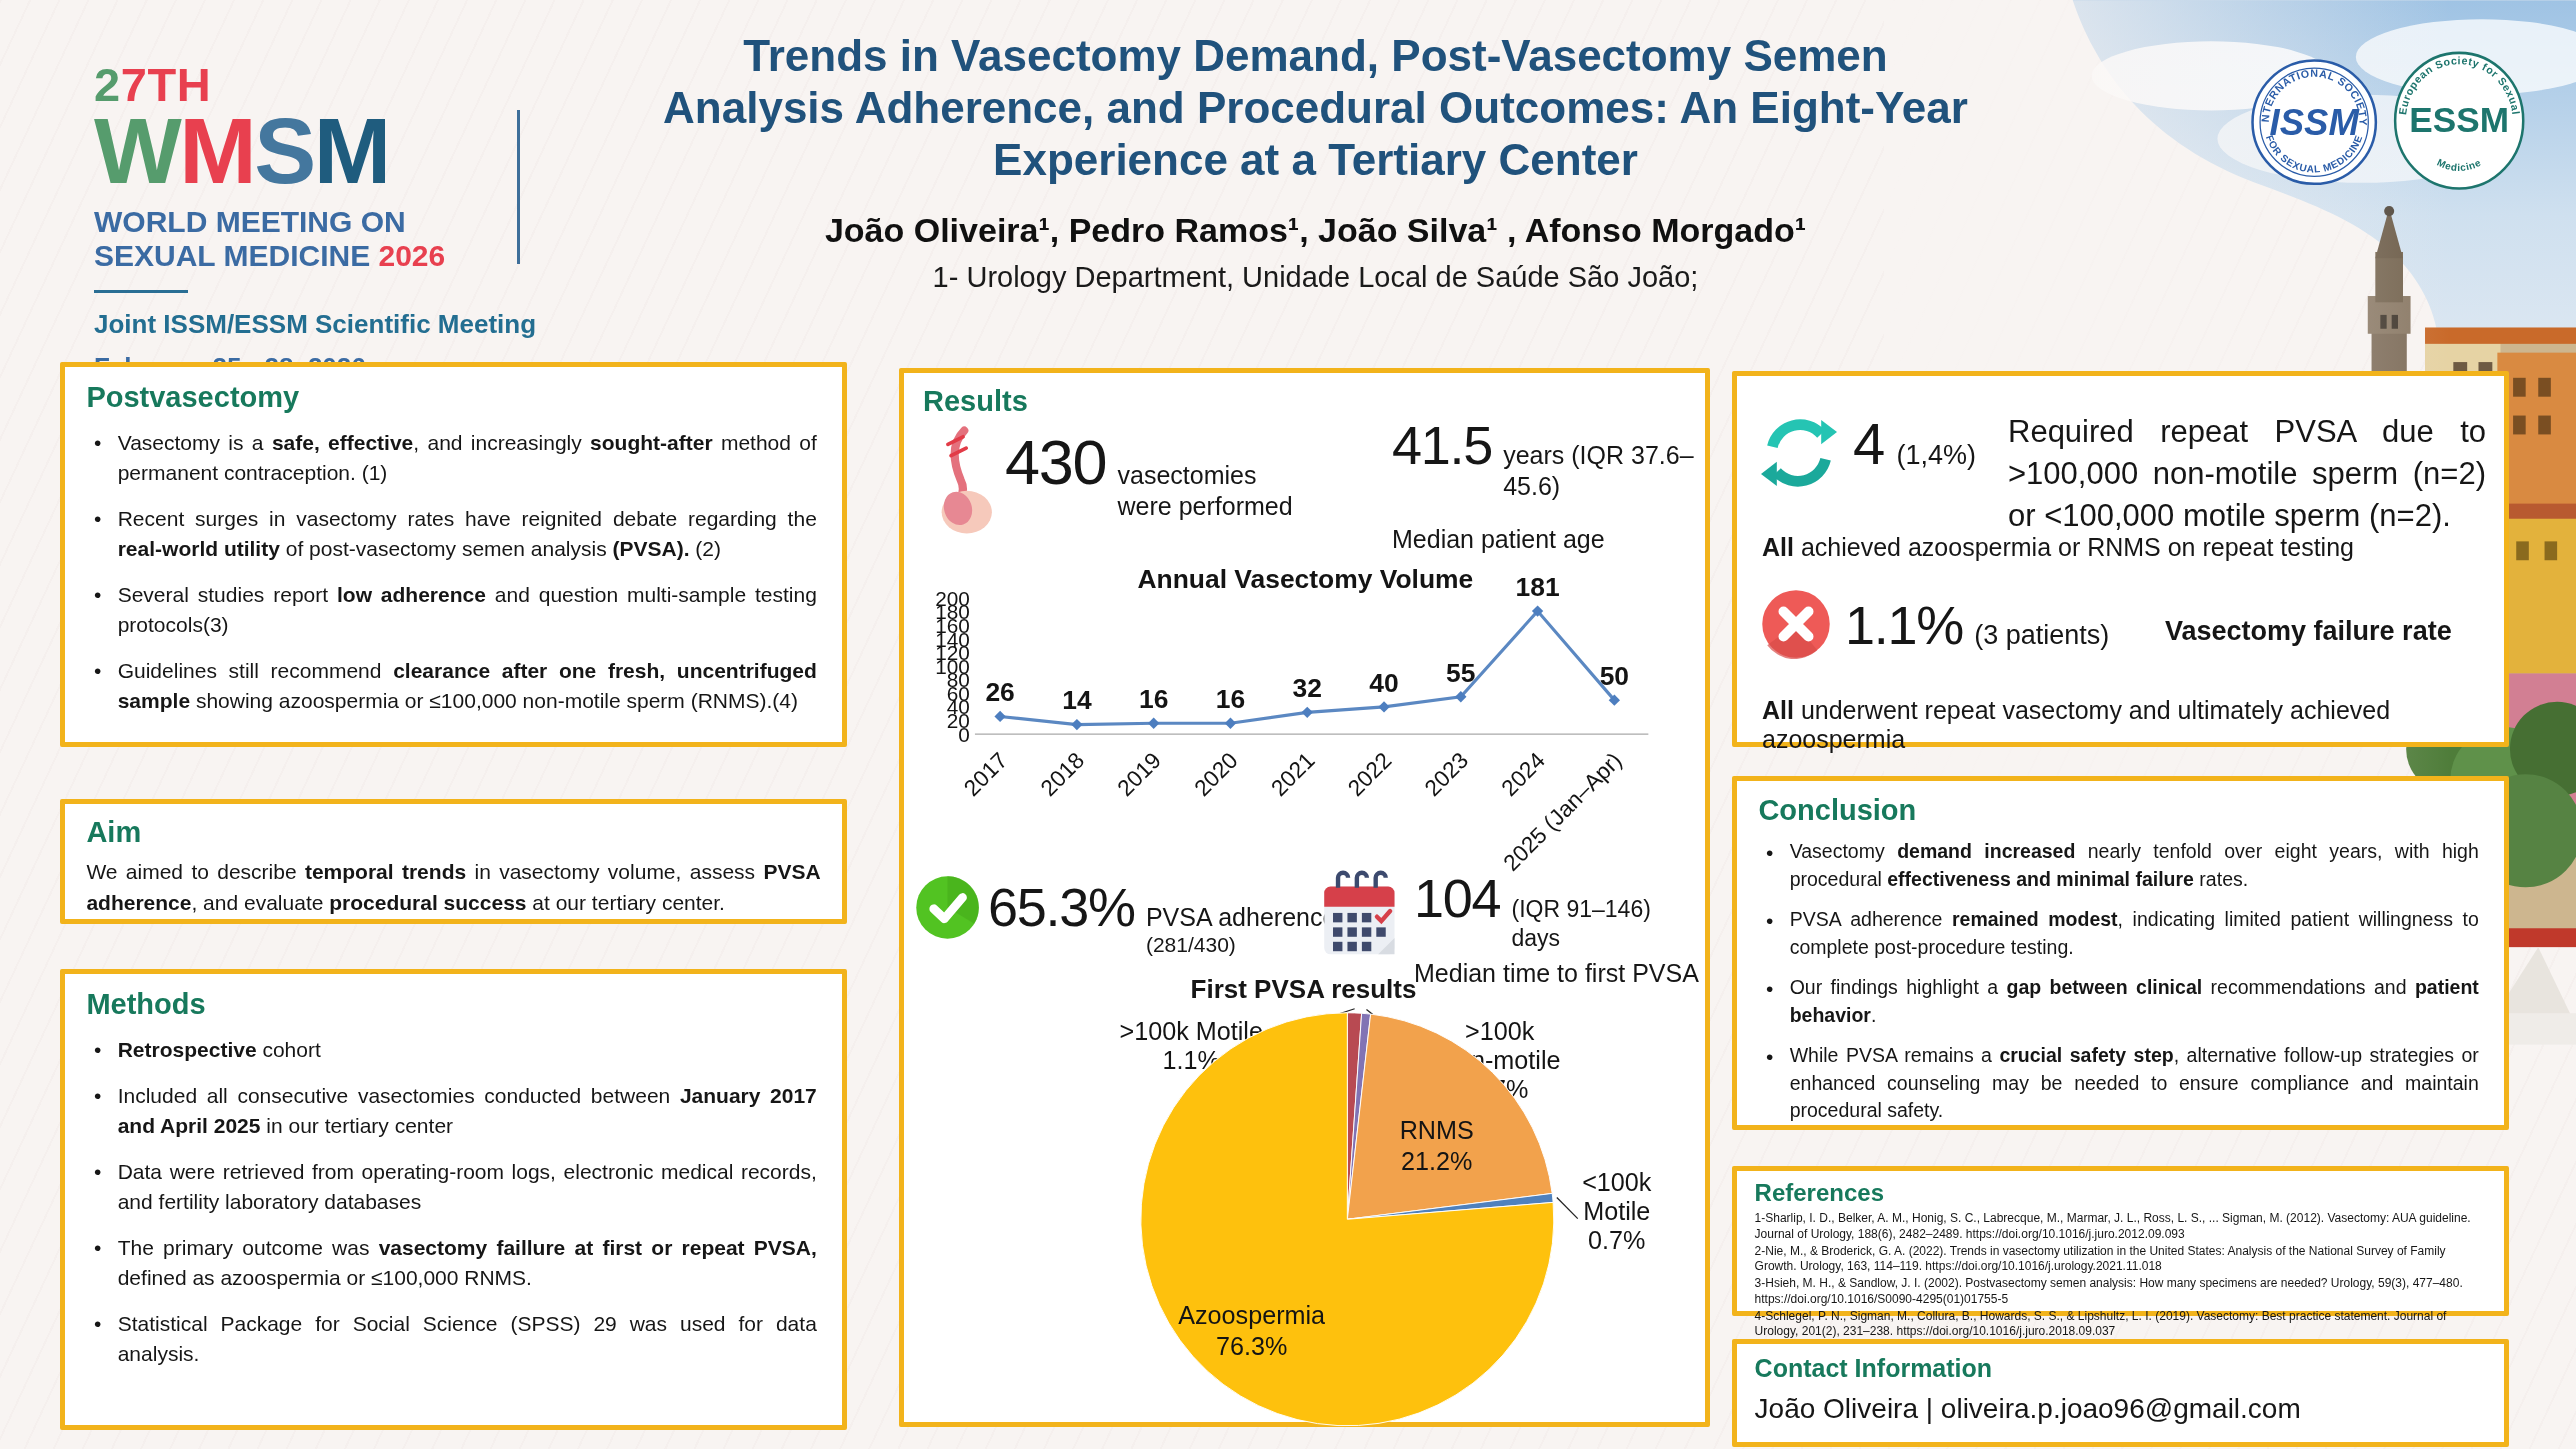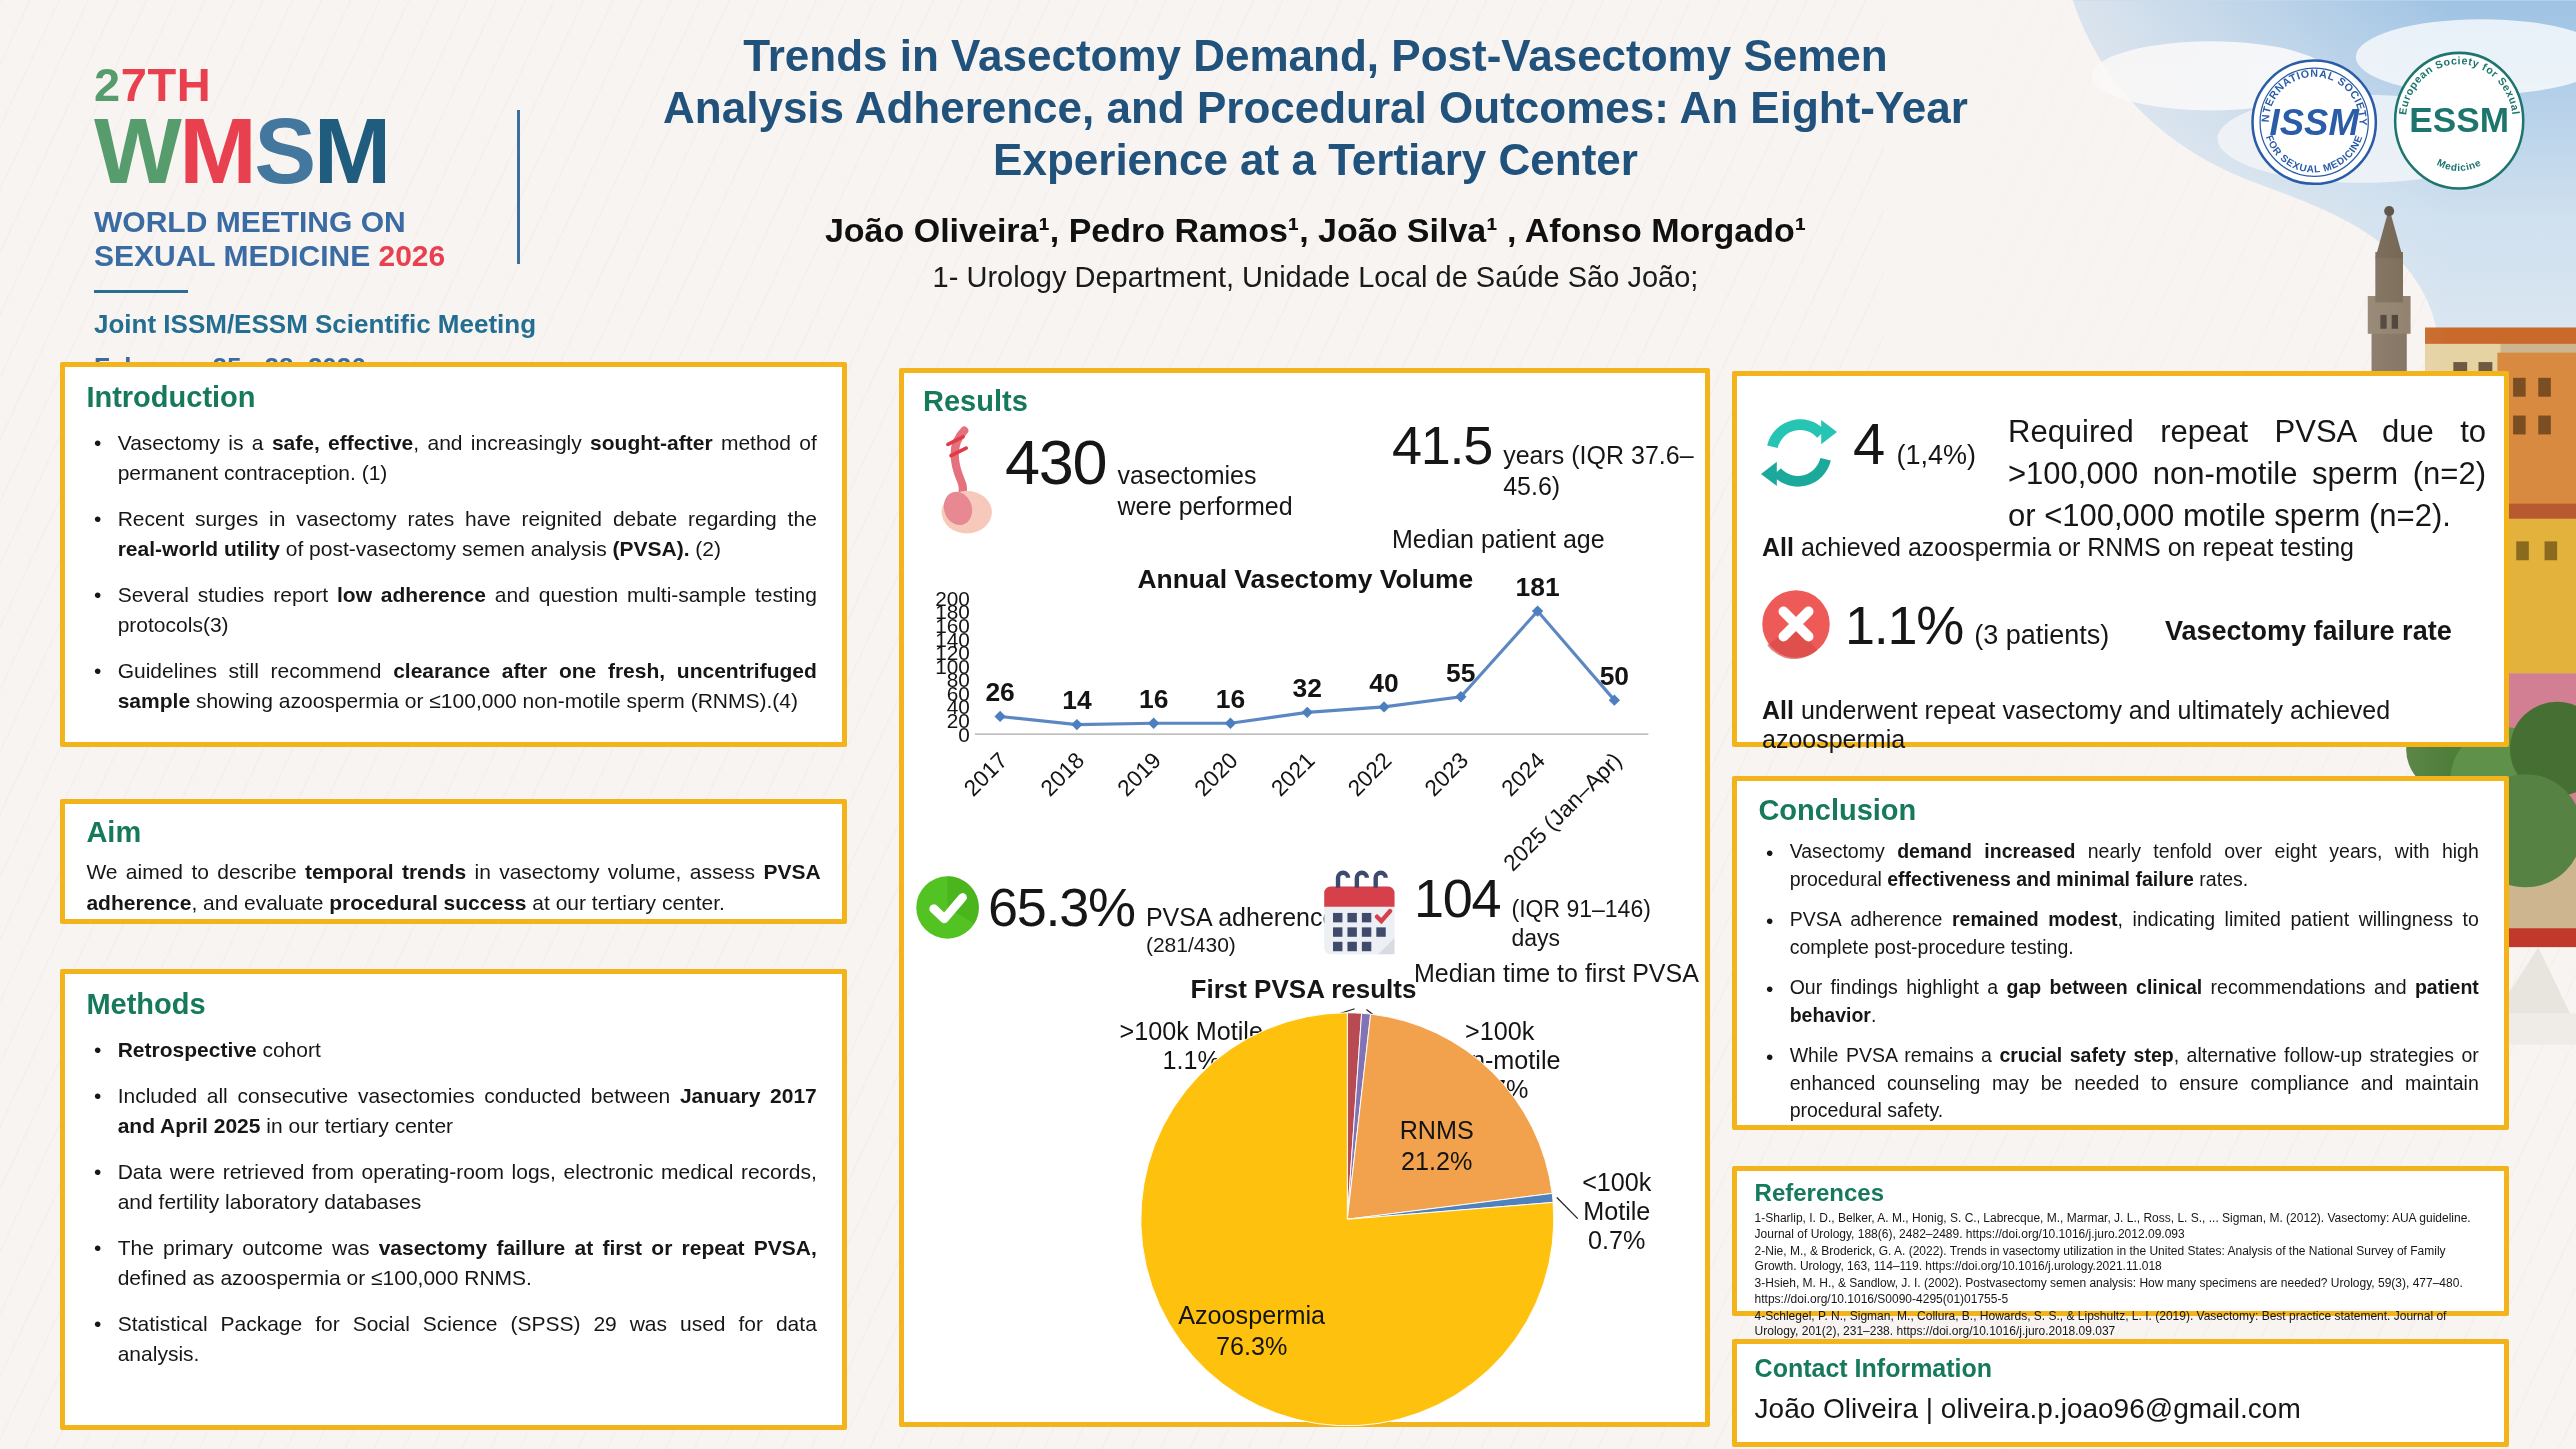--- a/index.html
+++ b/index.html
@@ -148,21 +148,21 @@
   <text font-size="17" font-weight="bold" fill="#1D756D" letter-spacing="1">
     <textPath href="#essmTop" startOffset="50%" text-anchor="middle">European Society for Sexual</textPath>
   </text>
   <text font-size="16" font-weight="bold" fill="#1D756D" letter-spacing="1">
     <textPath href="#essmBot" startOffset="50%" text-anchor="middle">Medicine</textPath>
   </text>
   <text x="107" y="130" text-anchor="middle" font-size="56" font-weight="bold" fill="#1D756D">ESSM</text>
 </svg>
 
 <div class="panel" id="intro-panel" style="left:60px;top:362px;width:787px;height:385px;padding:15px 21.4px;">
-  <div class="h2">Introduction</div>
+  <div class="h2">Postvasectomy</div>
   <ul class="bullets">
     <li>Vasectomy is a <b>safe, effective</b>, and increasingly <b>sought-after</b> method of permanent contraception. (1)</li>
     <li>Recent surges in vasectomy rates have reignited debate regarding the <b>real-world utility</b> of post-vasectomy semen analysis <b>(PVSA).</b> (2)</li>
     <li>Several studies report <b>low adherence</b> and question multi-sample testing protocols(3)</li>
     <li>Guidelines still recommend <b>clearance after one fresh, uncentrifuged sample</b> showing azoospermia or ≤100,000 non-motile sperm (RNMS).(4)</li>
   </ul>
 </div>
 
 <div class="panel" id="aim-panel" style="left:60px;top:799px;width:787px;height:125px;padding:12.6px 21.4px;">
   <div class="h2">Aim</div>

